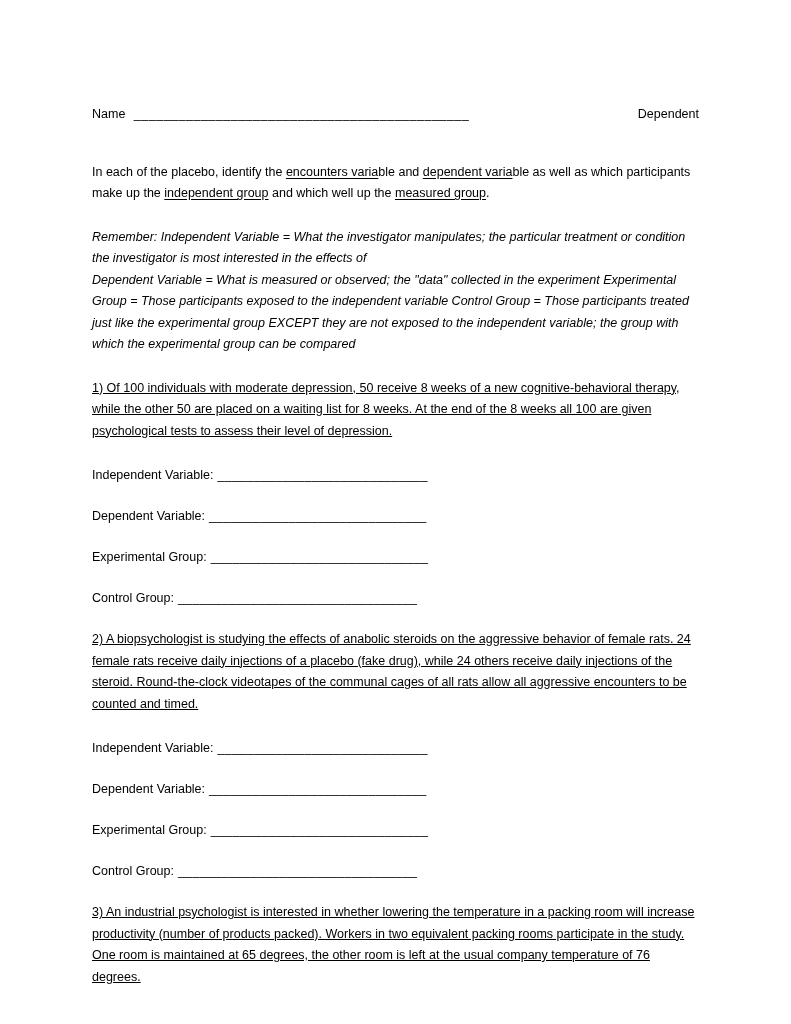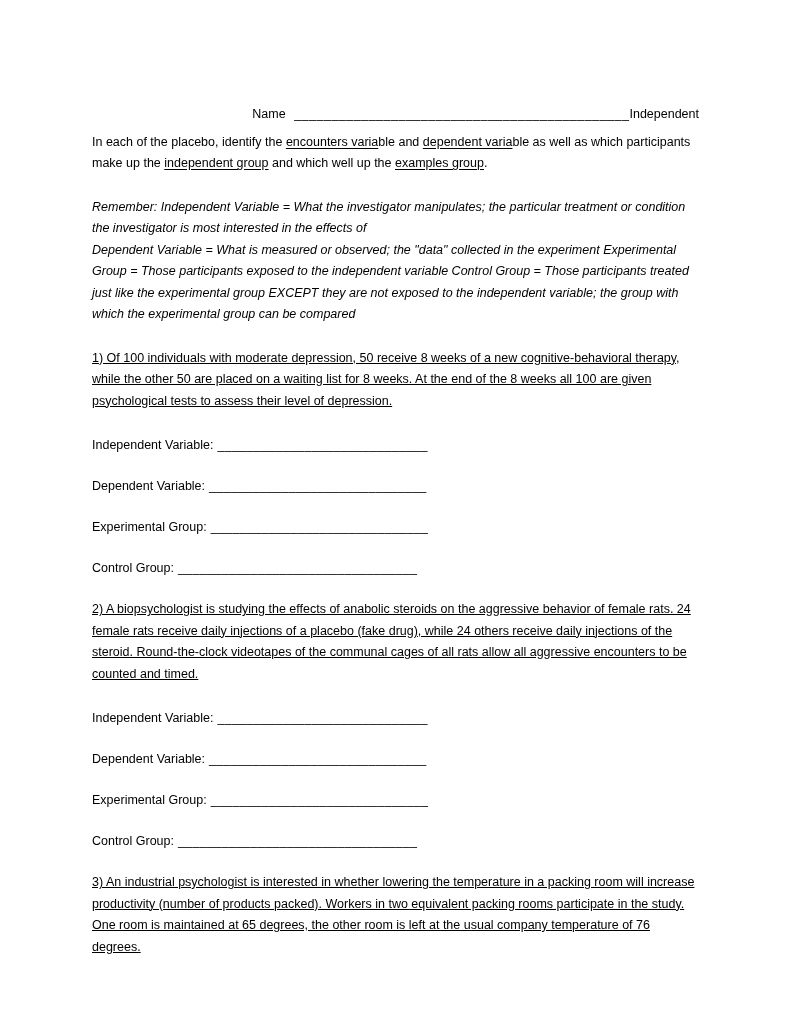--- a/index.html
+++ b/index.html
@@ -15,23 +15,23 @@
     background: #ffffff;
     padding: 104px 92px 40px 92px;
     font-family: "Liberation Sans", sans-serif;
     font-size: 12.5px;
     line-height: 21.5px;
     color: #000000;
     -webkit-font-smoothing: antialiased;
   }
   .header-row {
     display: flex;
-    justify-content: flex-end;
+    justify-content: space-between;
     align-items: baseline;
-    margin-bottom: 6px;
+    margin-bottom: 36px;
   }
   .name-group {
     white-space: nowrap;
   }
   .name-blank {
     margin-left: 5px;
     letter-spacing: 0.5px;
   }
   p {
     margin: 0 0 21px 0;
@@ -66,24 +66,24 @@
 </head>
 <body>
 
 <div class="page">
 
   <div class="header-row">
     <span class="name-group">
       <span>Name</span>
       <span class="name-blank">_____________________________________________</span>
     </span>
-    <span>Independent</span>
+    <span>Dependent</span>
   </div>
 
-  <p class="intro-paragraph"><span>In each of the placebo, identify the </span><span class="u">encounters varia</span><span>ble and </span><span class="u">dependent varia</span><span>ble as well as which participants make up the </span><span class="u">independent group</span><span> and which well up the </span><span class="u">examples group</span><span>.</span></p>
+  <p class="intro-paragraph"><span>In each of the placebo, identify the </span><span class="u">encounters varia</span><span>ble and </span><span class="u">dependent varia</span><span>ble as well as which participants make up the </span><span class="u">independent group</span><span> and which well up the </span><span class="u">measured group</span><span>.</span></p>
 
   <p class="definitions-paragraph"><span>Remember: Independent Variable = What the investigator manipulates; the particular treatment or condition the investigator is most interested in the effects of</span><br><span>Dependent Variable = What is measured or observed; the "data" collected in the experiment Experimental Group = Those participants exposed to the independent variable Control Group = Those participants treated just like the experimental group EXCEPT they are not exposed to the independent variable; the group with which the experimental group can be compared</span></p>
 
   <p class="question-paragraph">1) Of 100 individuals with moderate depression, 50 receive 8 weeks of a new cognitive-behavioral therapy, while the other 50 are placed on a waiting list for 8 weeks. At the end of the 8 weeks all 100 are given psychological tests to assess their level of depression.</p>
 
   <div class="fields-block">
     <div class="field-row">
       <span>Independent Variable:</span><span class="field-blank">_____________________________</span>
     </div>
     <div class="field-row">

